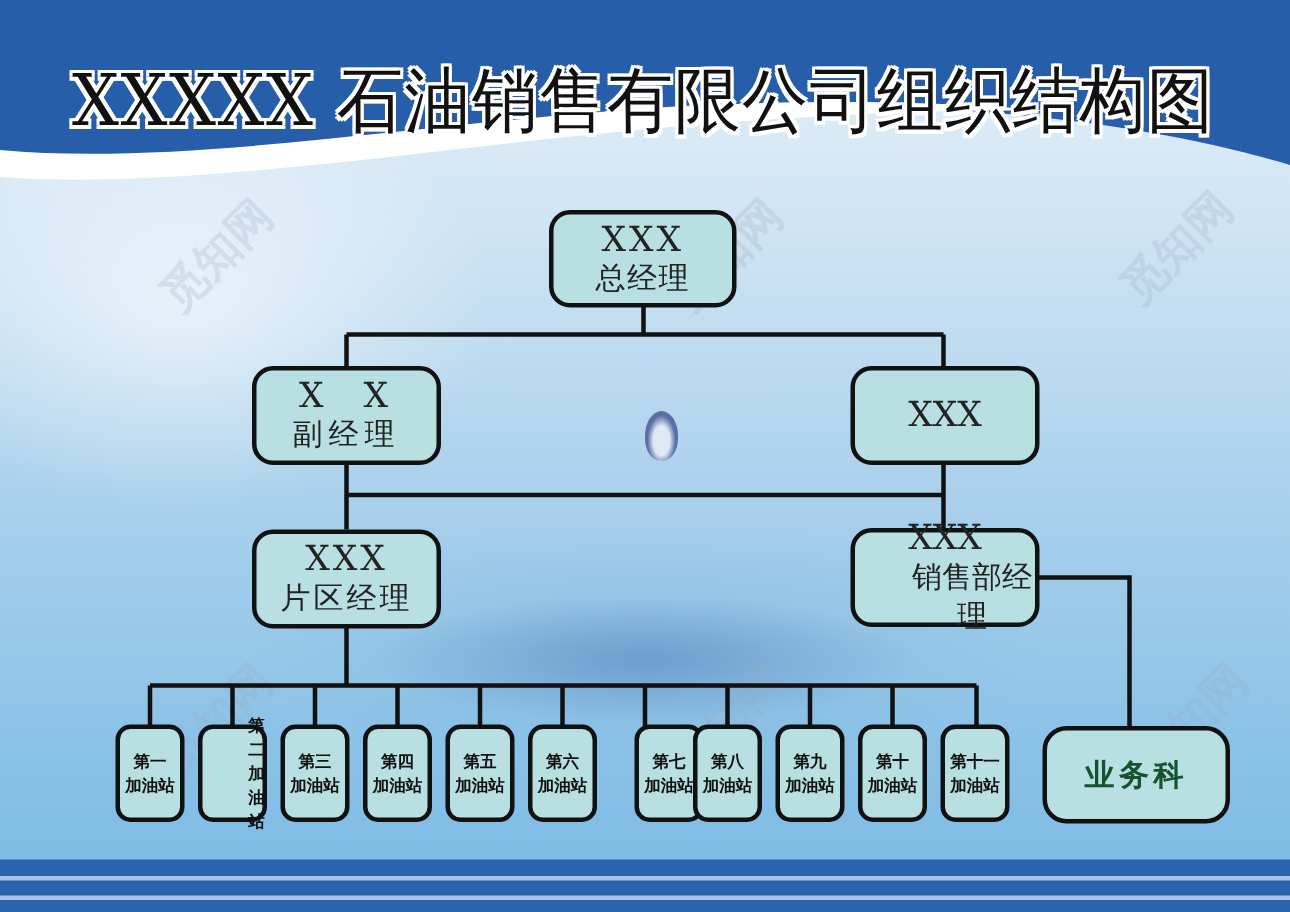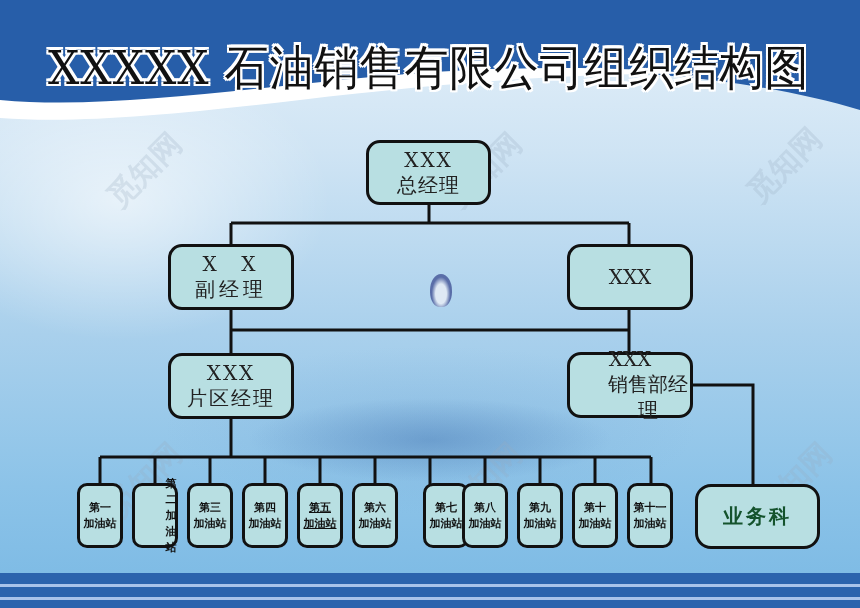--- a/index.html
+++ b/index.html
@@ -15,21 +15,21 @@
   .header-wave { position:absolute; left:0; top:0; width:860px; height:140px; }
   .title { position:absolute; left:48px; top:36px; font-family:"DejaVu Serif", serif;
            font-size:44px; letter-spacing:1px; color:#111;
            text-shadow: -2px -2px 0 #fff, 2px -2px 0 #fff, -2px 2px 0 #fff, 2px 2px 0 #fff,
                         0 2px 0 #fff, 0 -2px 0 #fff, 2px 0 0 #fff, -2px 0 0 #fff;
            white-space:nowrap; transform:scaleY(1.08); transform-origin:left top; }
   .lines { position:absolute; left:0; top:0; width:860px; height:608px; pointer-events:none; }
   .box { position:absolute; box-sizing:border-box; background:#b8dfe2; border:3px solid #111;
          border-radius:14px; display:flex; flex-direction:column; align-items:center;
          justify-content:center; text-align:center; color:#222; }
-  .mgr .name { font-family:"DejaVu Serif", serif; font-size:20px; line-height:24px; letter-spacing:2px; }
+  .mgr .name { font-family:"DejaVu Serif", serif; font-size:23px; line-height:24px; letter-spacing:2px; }
   .mgr .role { font-family:"DejaVu Serif", serif; font-size:20px; line-height:26px; letter-spacing:1px; }
   .station { width:46px; height:65px; border-radius:10px; font-weight:bold; font-size:11px; line-height:16px; color:#111; }
   .dept { font-weight:bold; font-size:20px; letter-spacing:3px; color:#14532d; border-radius:16px; }
   .stripes { position:absolute; left:0; top:573px; width:860px; height:35px; background:#2b63ad; }
   .stripe { position:absolute; left:0; width:860px; height:3px; background:#a9c3ea; }
   .watermark { position:absolute; font-size:30px; color:rgba(150,170,190,0.25); transform:rotate(-45deg);
                font-weight:bold; white-space:nowrap; }
   .drop { position:absolute; left:430px; top:274px; width:22px; height:33px; border-radius:50% 50% 45% 45%;
           background:radial-gradient(ellipse at 50% 60%, #dfe9f4 35%, #5a6ea8 60%); }
 </style>
@@ -117,21 +117,21 @@
   <span>加油站</span>
 </div>
 <div class="box station" style="left:187px;top:483px;">
   <span>第三</span>
   <span>加油站</span>
 </div>
 <div class="box station" style="left:242px;top:483px;">
   <span>第四</span>
   <span>加油站</span>
 </div>
-<div class="box station" style="left:297px;top:483px;text-decoration:underline;">
+<div class="box station" style="left:297px;top:483px;">
   <span>第五</span>
   <span>加油站</span>
 </div>
 <div class="box station" style="left:352px;top:483px;">
   <span>第六</span>
   <span>加油站</span>
 </div>
 <div class="box station" style="left:407px;top:483px;margin-left:16px;">
   <span>第七</span>
   <span>加油站</span>

